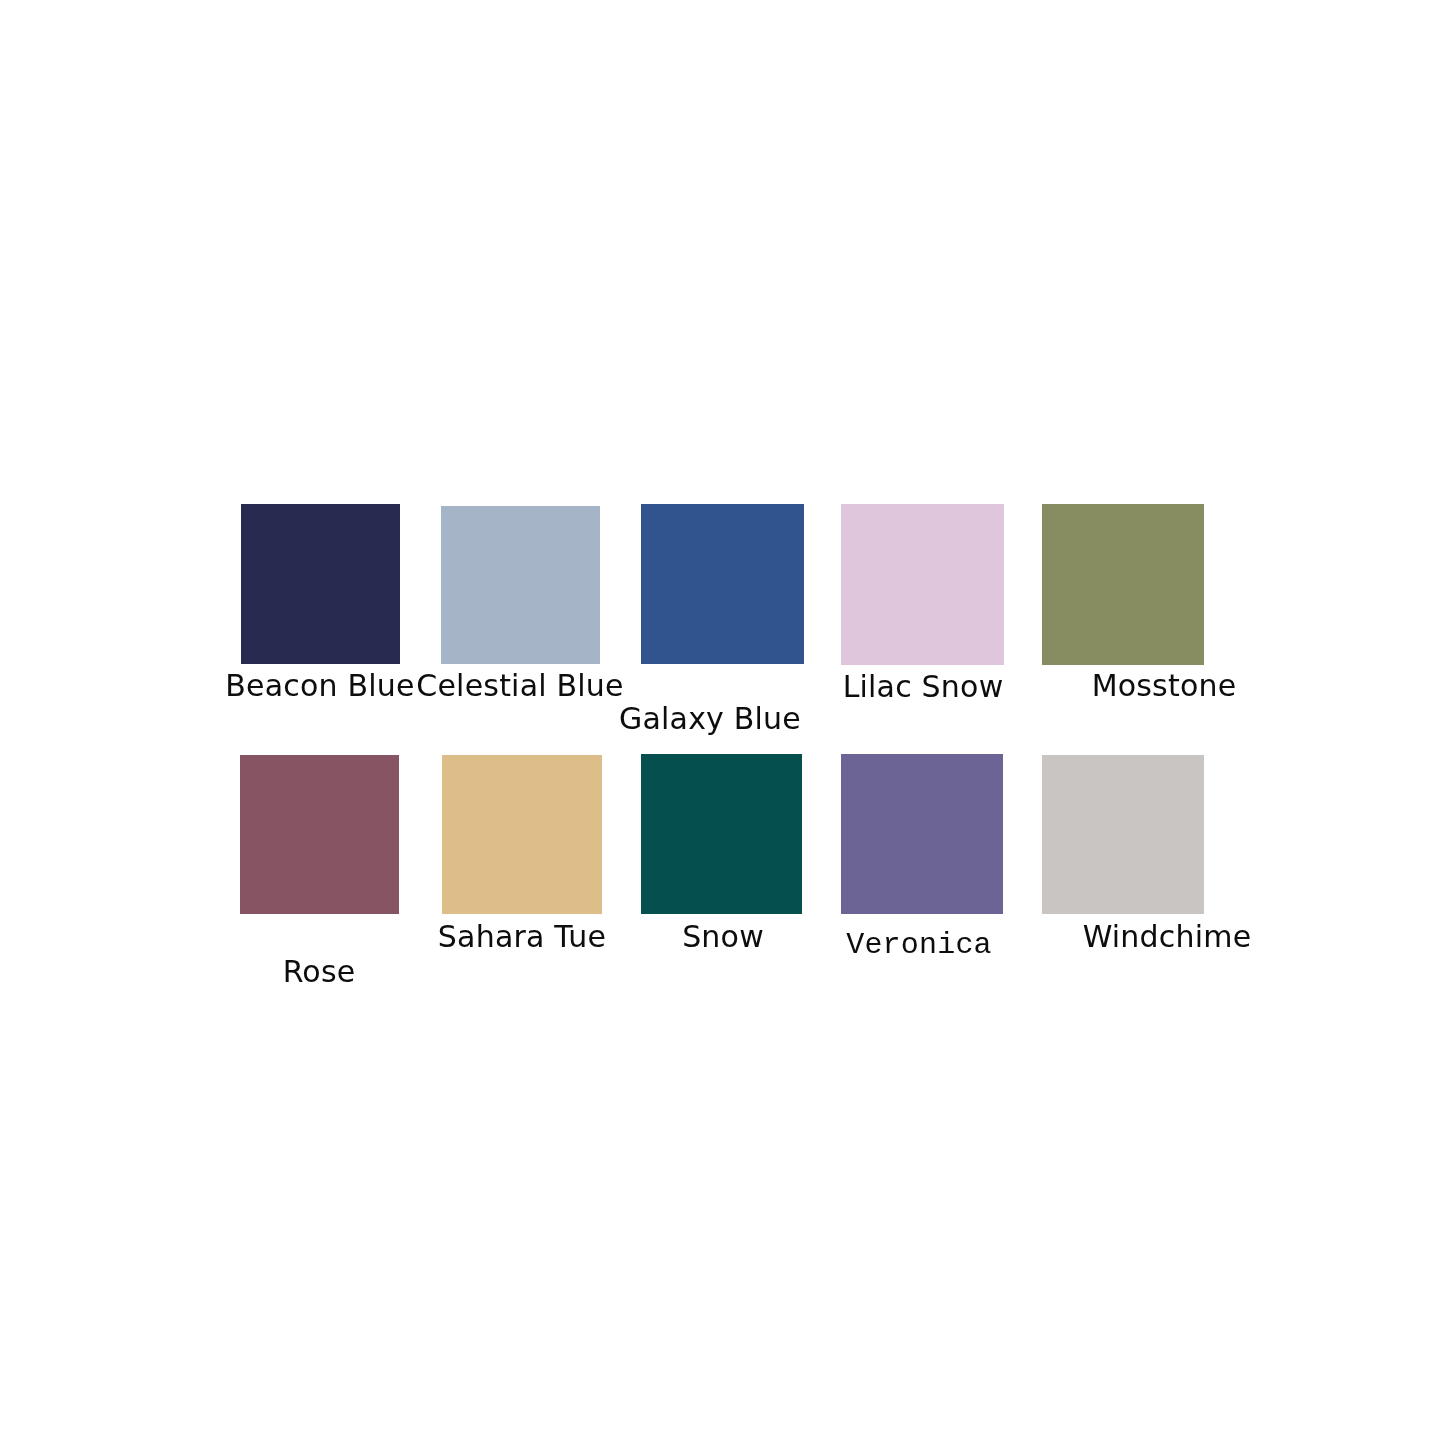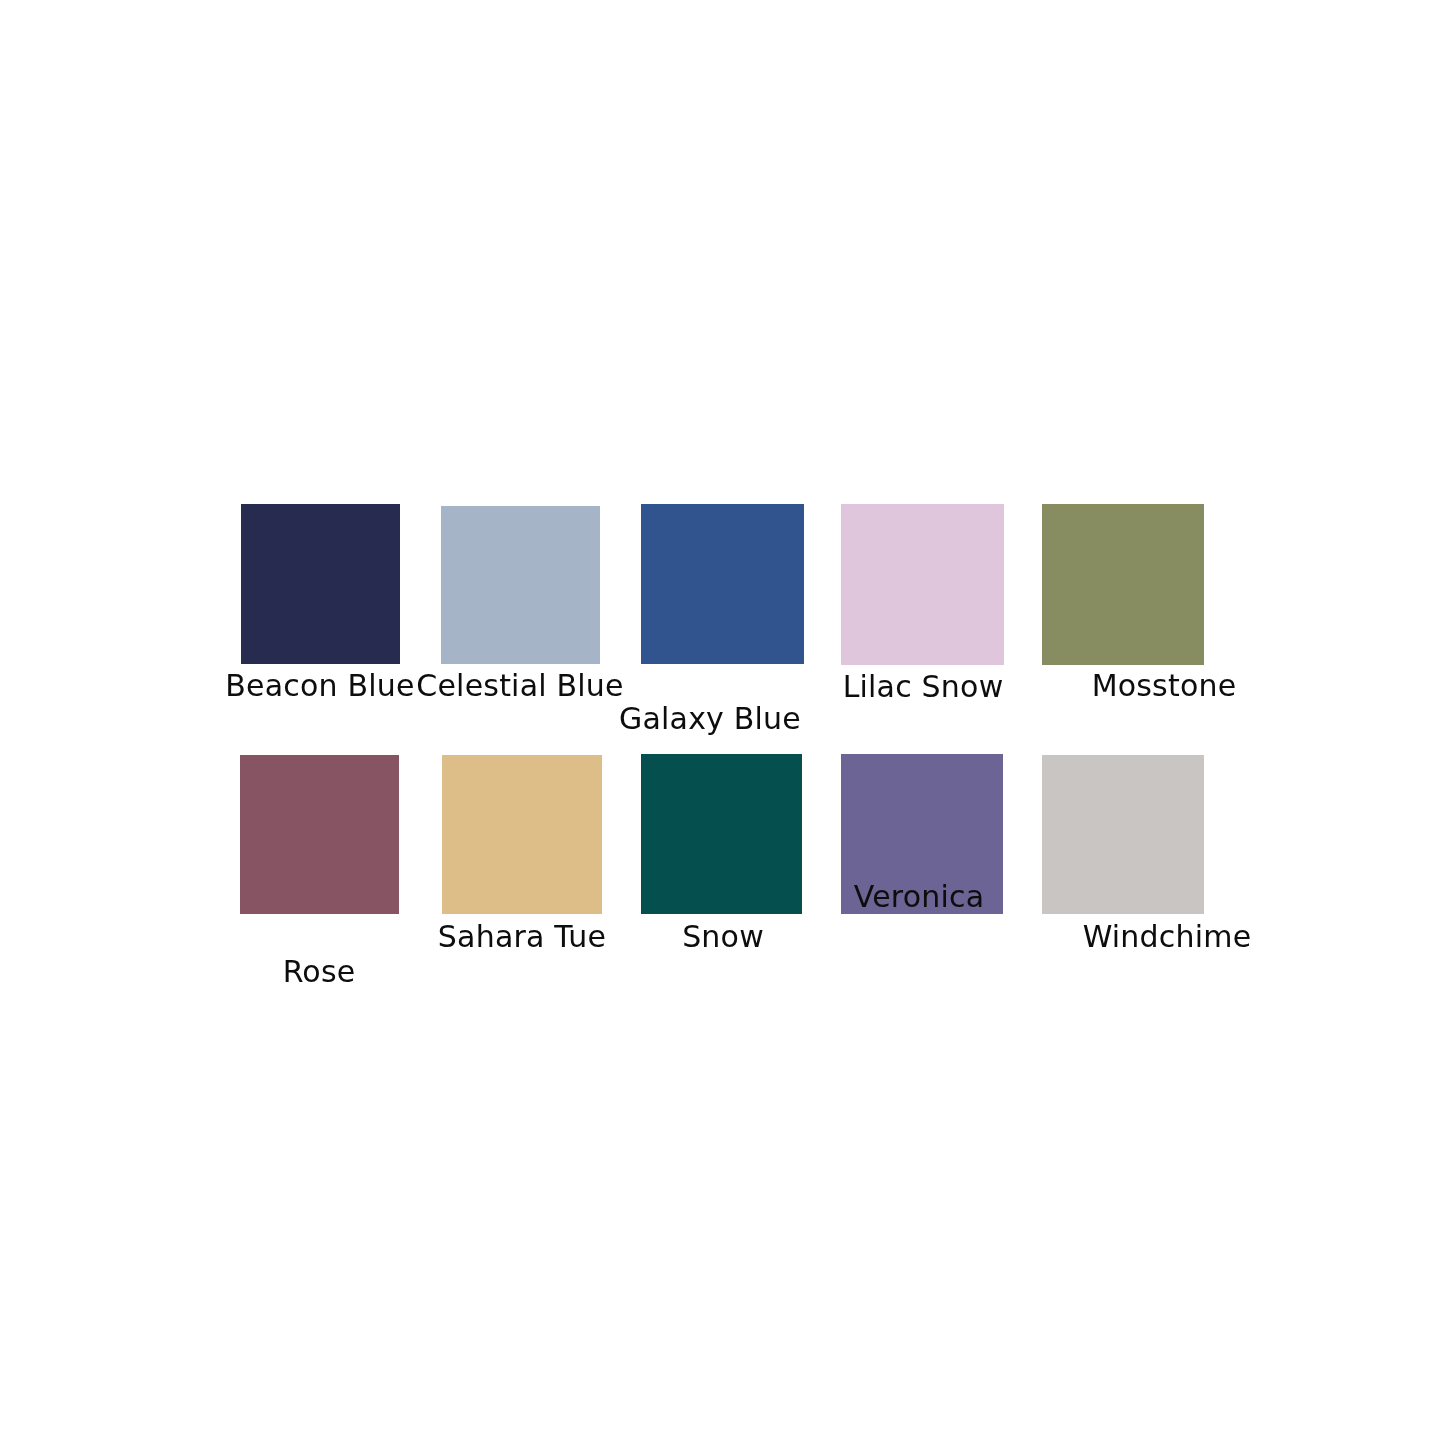--- a/index.html
+++ b/index.html
@@ -74,18 +74,18 @@
       <div class="swatch-chip" title="#DEBE88" style="background: rgb(222, 190, 136);"></div>
     </div>
     <div class="swatch-label" style="left: 522px; top: 922px;">Sahara Tue</div>
     <div class="swatch-cell" style="left: 641px; top: 754px; width: 161px; height: 160px;">
       <div class="swatch-chip" title="#064F4F" style="background: rgb(6, 79, 79);"></div>
     </div>
     <div class="swatch-label" style="left: 723px; top: 922px;">Snow</div>
     <div class="swatch-cell" style="left: 841px; top: 754px; width: 162px; height: 160px;">
       <div class="swatch-chip" title="#6C6494" style="background: rgb(108, 100, 148);"></div>
     </div>
-    <div class="swatch-label" style="left: 919px; top: 882px;">Veronica</div>
+    <div class="swatch-label" style="left: 919px; top: 930px; font-family: Liberation Mono, monospace;">Veronica</div>
     <div class="swatch-cell" style="left: 1042px; top: 755px; width: 162px; height: 159px;">
       <div class="swatch-chip" title="#C9C5C2" style="background: rgb(201, 197, 194);"></div>
     </div>
     <div class="swatch-label" style="left: 1167px; top: 922px;">Windchime</div>
   </div>
 
 </body></html>

